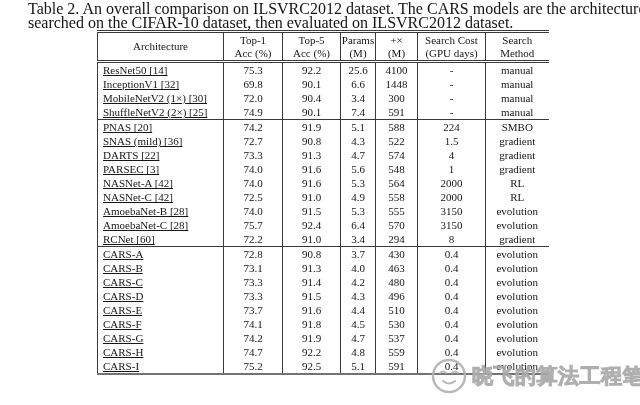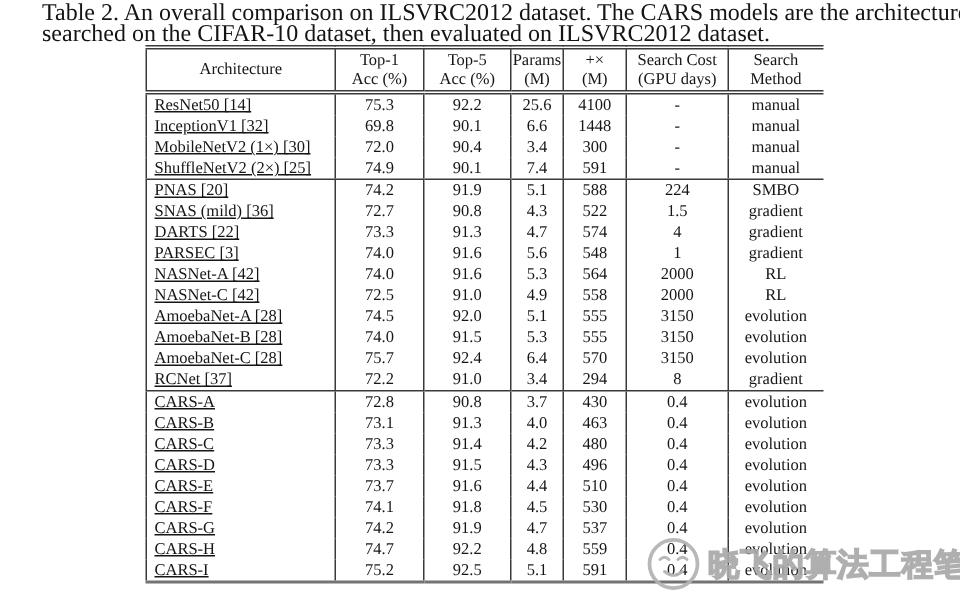--- a/index.html
+++ b/index.html
@@ -214,48 +214,39 @@
       <tr>
         <td class="arch">NASNet-C [42]</td>
         <td>72.5</td>
         <td>91.0</td>
         <td>4.9</td>
         <td>558</td>
         <td>2000</td>
         <td>RL</td>
       </tr>
       <tr>
-        <td class="arch">AmoebaNet-A [28]</td>
-        <td>74.5</td>
-        <td>92.0</td>
-        <td>5.1</td>
-        <td>555</td>
-        <td>3150</td>
-        <td>evolution</td>
-      </tr>
-      <tr>
         <td class="arch">AmoebaNet-B [28]</td>
         <td>74.0</td>
         <td>91.5</td>
         <td>5.3</td>
         <td>555</td>
         <td>3150</td>
         <td>evolution</td>
       </tr>
       <tr>
         <td class="arch">AmoebaNet-C [28]</td>
         <td>75.7</td>
         <td>92.4</td>
         <td>6.4</td>
         <td>570</td>
         <td>3150</td>
         <td>evolution</td>
       </tr>
       <tr class="group-end">
-        <td class="arch">RCNet [37]</td>
+        <td class="arch">RCNet [60]</td>
         <td>72.2</td>
         <td>91.0</td>
         <td>3.4</td>
         <td>294</td>
         <td>8</td>
         <td>gradient</td>
       </tr>
       <tr>
         <td class="arch">CARS-A</td>
         <td>72.8</td>

